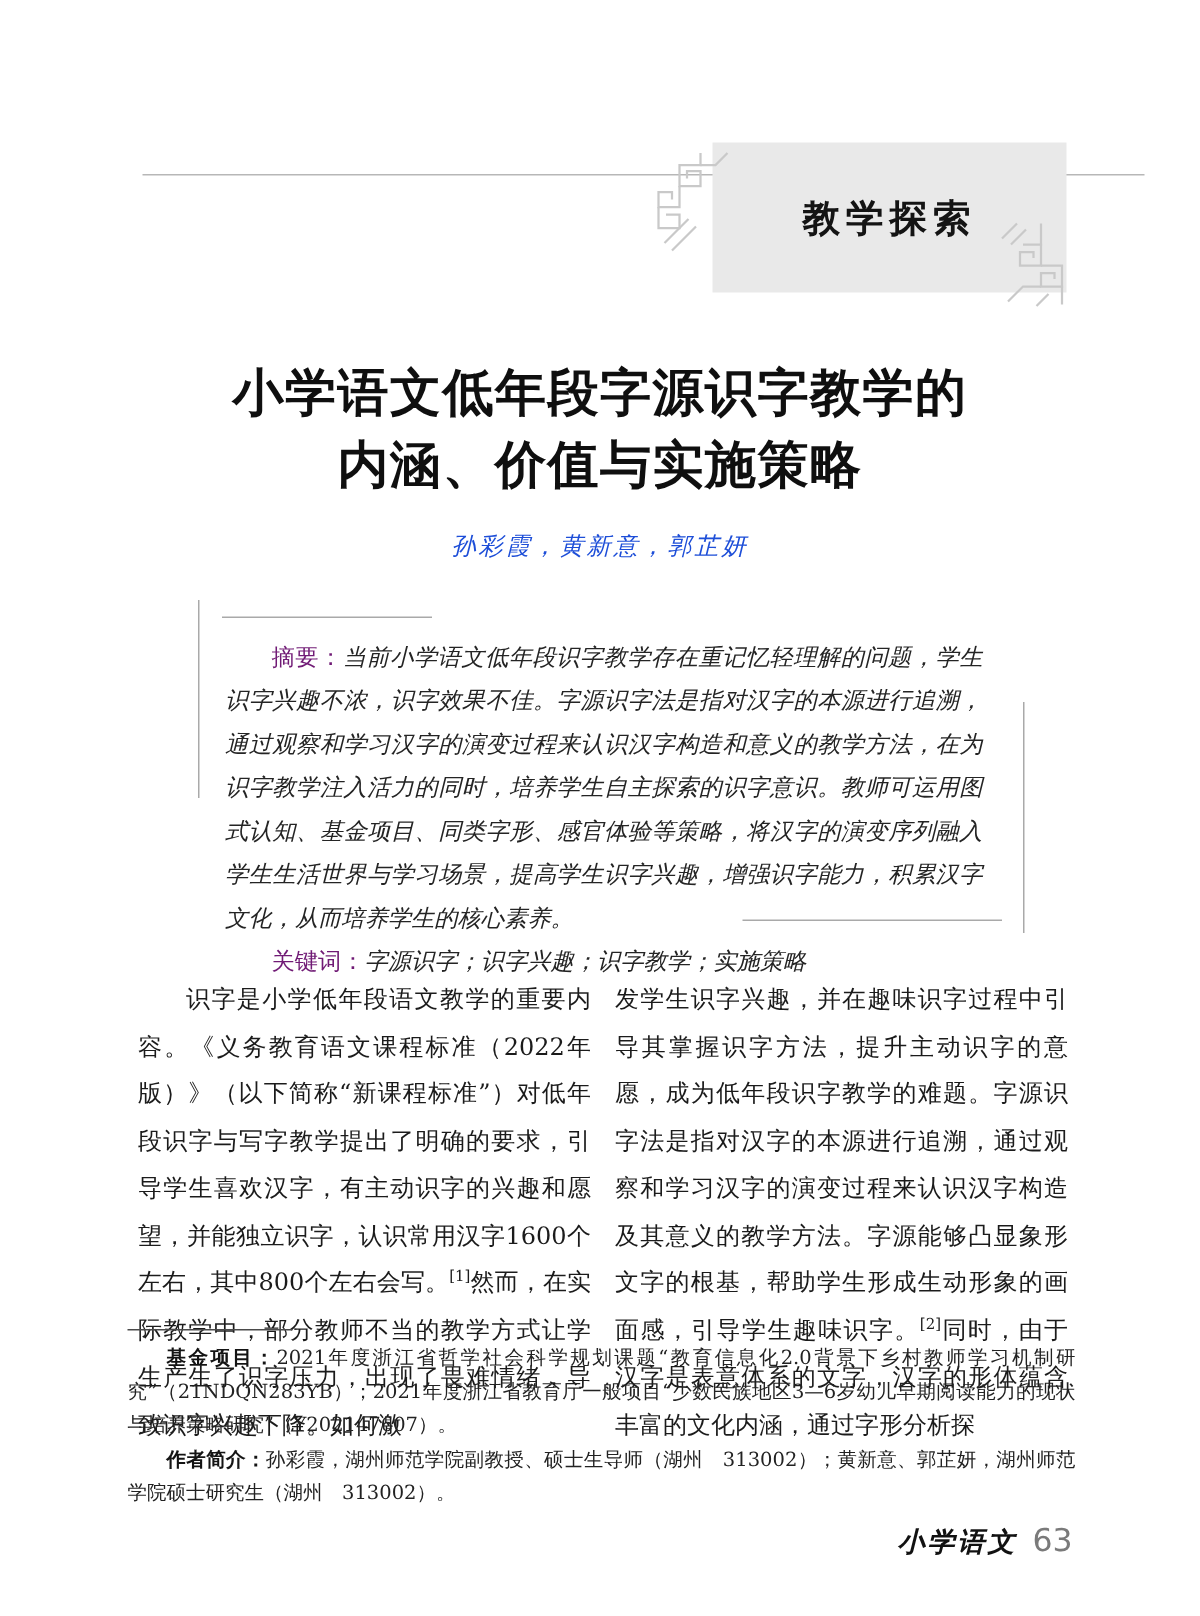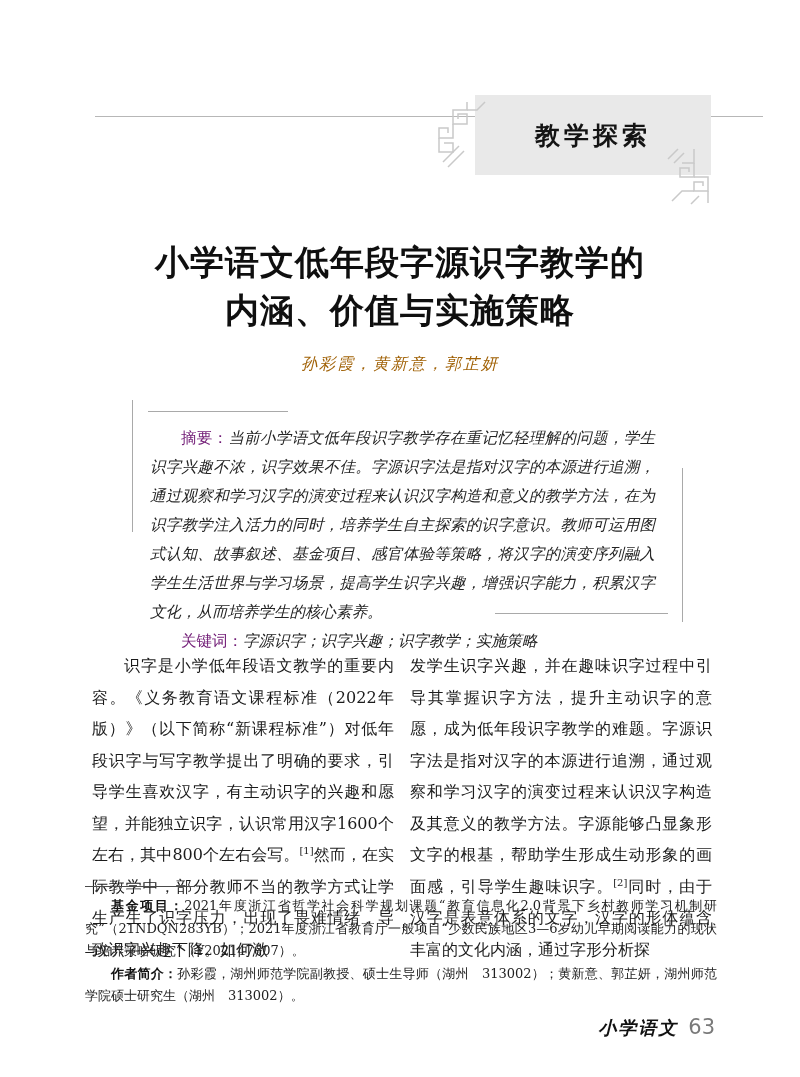--- a/index.html
+++ b/index.html
@@ -10,40 +10,40 @@
     font-family:"DejaVu Serif", serif;
     color:#1c1c1c;
     overflow:hidden;
   }
   
   .header-rule {
     position:absolute; top:116px; left:95px; width:668px; height:1px;
     background:#b7b7b7; z-index:1;
   }
   .section-box {
-    position:absolute; left:475px; top:95px; width:236px; height:80px;
+    position:absolute; left:475px; top:95px; width:236px; height:100px;
     background:#e9e9e9; z-index:2;
     display:flex; align-items:center; justify-content:center;
   }
   .section-label {
     font-family:"DejaVu Sans", sans-serif; font-weight:bold;
     font-size:25px; letter-spacing:4px; color:#141414;
   }
   .fret { position:absolute; z-index:3; }
   .fret-left  { left:437px; top:100px; }
   .fret-right { left:616px; top:147px; }
   
   .title {
     position:absolute; top:238px; left:0; width:100%;
     text-align:center; font-weight:bold; font-size:34px;
     line-height:48px; color:#0f0f0f; letter-spacing:1px;
   }
   .authors {
     position:absolute; top:354px; left:0; width:100%;
-    text-align:center; font-style:italic; font-size:16px; color:#a16207;
+    text-align:center; font-style:italic; font-size:16px; color:#1d4ed8;
     letter-spacing:2px;
   }
   
   .abs-line { position:absolute; background:#a9a9a9; z-index:1; }
   .abs-line-left-v   { left:132px; top:400px; width:1px; height:132px; }
   .abs-line-top-h    { left:148px; top:411px; width:140px; height:1px; }
   .abs-line-bottom-h { left:495px; top:613px; width:173px; height:1px; }
   .abs-line-right-v  { left:682px; top:468px; width:1px; height:154px; }
   .abstract-wrap {
     position:absolute; left:150px; top:424px; width:505px;
@@ -125,21 +125,21 @@
 </div>
 
 <div class="authors">孙彩霞，黄新意，郭芷妍</div>
 
 <div class="abs-line abs-line-left-v"></div>
 <div class="abs-line abs-line-top-h"></div>
 <div class="abs-line abs-line-bottom-h"></div>
 <div class="abs-line abs-line-right-v"></div>
 
 <div class="abstract-wrap">
-  <p class="para-indent"><span class="label-bold">摘要：</span><span>当前小学语文低年段识字教学存在重记忆轻理解的问题，学生识字兴趣不浓，识字效果不佳。字源识字法是指对汉字的本源进行追溯，通过观察和学习汉字的演变过程来认识汉字构造和意义的教学方法，在为识字教学注入活力的同时，培养学生自主探索的识字意识。教师可运用图式认知、故事叙述、基金项目、感官体验等策略，将汉字的演变序列融入学生生活世界与学习场景，提高学生识字兴趣，增强识字能力，积累汉字文化，从而培养学生的核心素养。</span></p>
+  <p class="para-indent"><span class="label-bold">摘要：</span><span>当前小学语文低年段识字教学存在重记忆轻理解的问题，学生识字兴趣不浓，识字效果不佳。字源识字法是指对汉字的本源进行追溯，通过观察和学习汉字的演变过程来认识汉字构造和意义的教学方法，在为识字教学注入活力的同时，培养学生自主探索的识字意识。教师可运用图式认知、基金项目、同类字形、感官体验等策略，将汉字的演变序列融入学生生活世界与学习场景，提高学生识字兴趣，增强识字能力，积累汉字文化，从而培养学生的核心素养。</span></p>
   <p class="para-indent"><span class="label-bold">关键词：</span><span>字源识字；识字兴趣；识字教学；实施策略</span></p>
 </div>
 
 <div class="body-cols">
   <div class="col">
     <p><span>识字是小学低年段语文教学的重要内容。《义务教育语文课程标准（2022年版）》（以下简称“新课程标准”）对低年段识字与写字教学提出了明确的要求，引导学生喜欢汉字，有主动识字的兴趣和愿望，并能独立识字，认识常用汉字1600个左右，其中800个左右会写。</span><sup class="ref">[1]</sup><span>然而，在实际教学中，部分教师不当的教学方式让学生产生了识字压力，出现了畏难情绪，导致识字兴趣下降。如何激</span></p>
   </div>
   <div class="col">
     <p style="text-indent:0"><span>发学生识字兴趣，并在趣味识字过程中引导其掌握识字方法，提升主动识字的意愿，成为低年段识字教学的难题。字源识字法是指对汉字的本源进行追溯，通过观察和学习汉字的演变过程来认识汉字构造及其意义的教学方法。字源能够凸显象形文字的根基，帮助学生形成生动形象的画面感，引导学生趣味识字。</span><sup class="ref">[2]</sup><span>同时，由于汉字是表意体系的文字，汉字的形体蕴含丰富的文化内涵，通过字形分析探</span></p>
   </div>

